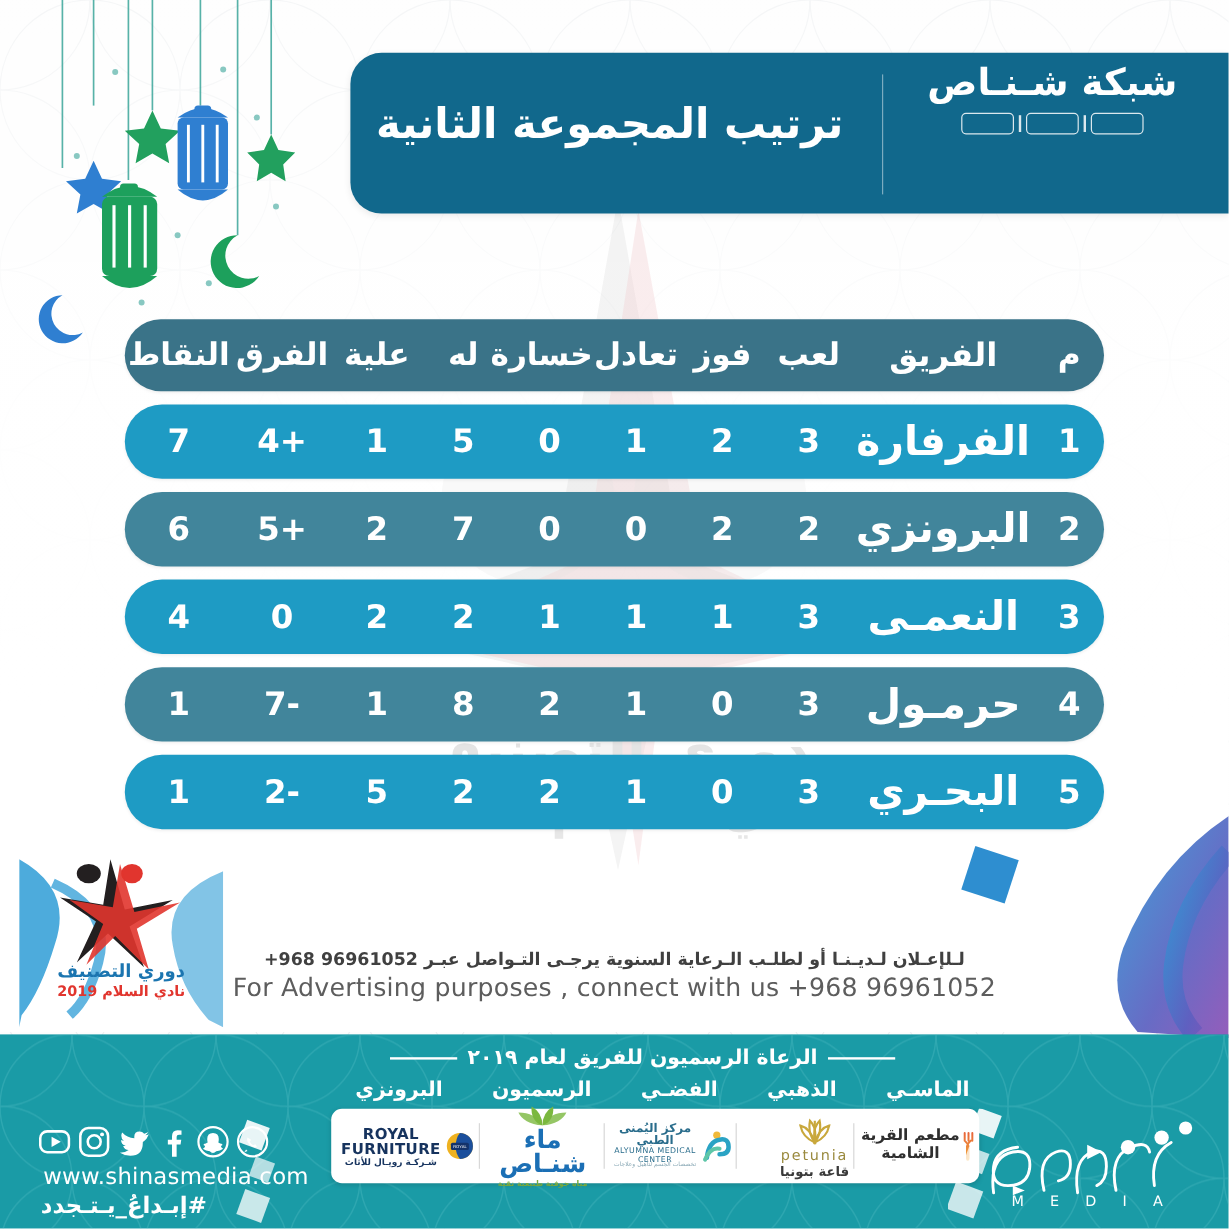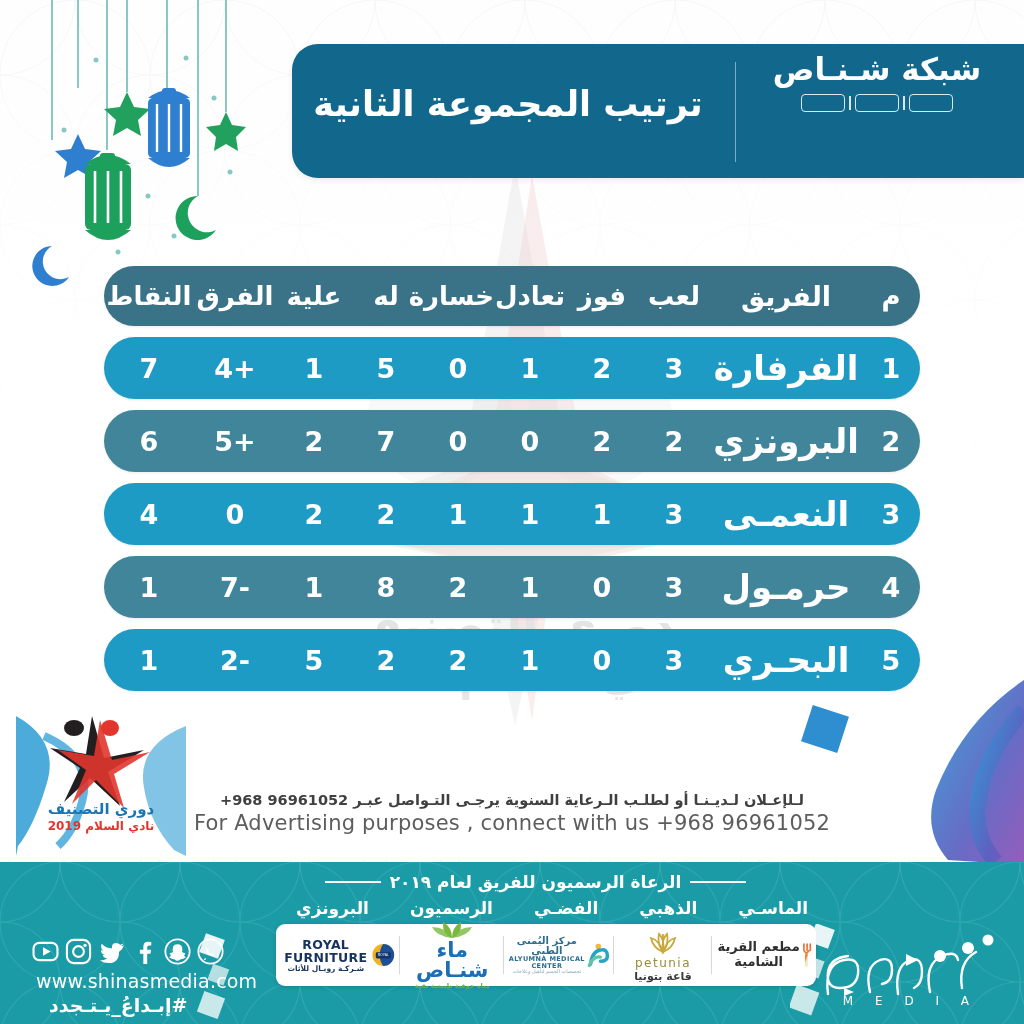--- a/index.html
+++ b/index.html
@@ -76,44 +76,44 @@
   .footer-pattern{position:absolute;inset:0;opacity:.35;}
 
   .sponsor-head{position:absolute;left:0;right:0;top:10px;text-align:center;color:#fff;
     direction:rtl;font-size:17px;font-weight:700;display:flex;align-items:center;justify-content:center;gap:9px;padding-left:47px;}
   .sponsor-head .dash{display:block;width:56px;height:2px;background:#fff;}
   .tier-row{position:absolute;left:296px;top:36px;width:512px;display:flex;direction:rtl;
     justify-content:space-between;color:#fff;font-size:17px;font-weight:700;}
 
   .sponsor-strip{position:absolute;left:276px;top:62px;width:540px;height:62px;background:#fff;
     border-radius:9px;display:flex;align-items:center;direction:rtl;box-shadow:0 1px 4px rgba(0,0,0,.15);}
-  .sp{display:flex;align-items:center;justify-content:center;height:54px;position:relative;padding:0 4px;}
+  .sp{display:flex;align-items:center;justify-content:space-between;height:54px;position:relative;padding:0 4px;}
   .sp + .sp::before{content:"";position:absolute;right:0;top:8px;height:38px;width:1px;background:#d8d8d8;}
   .sp-txt{direction:rtl;text-align:center;line-height:1.02;}
   .sp1{width:116px;}
   .sp2{width:104px;}
   .sp3{width:110px;}
   .sp4{width:96px;}
   .sp5{width:104px;}
   .rf-name{font-size:12.5px;font-weight:700;color:#16335e;letter-spacing:.3px;line-height:1.05;direction:ltr;}
   .rf-sub{font-size:7.5px;font-weight:700;color:#16335e;direction:rtl;margin-top:1px;}
   .ms-name{font-size:21px;font-weight:700;color:#1b6fb5;line-height:.95;}
   .ms-sub{font-size:6.5px;color:#79a83a;margin-top:2px;font-weight:700;}
   .ym-name{font-size:10px;font-weight:700;color:#2a6d8c;}
-  .ym-en{font-size:6.5px;color:#2a6d8c;letter-spacing:.4px;direction:ltr;font-weight:700;}
+  .ym-en{font-size:6.5px;color:#2a6d8c;letter-spacing:.4px;direction:ltr;font-weight:400;}
   .ym-ar2{font-size:5px;color:#8aa9b6;direction:rtl;}
   .pt-name{font-size:12px;color:#9a8a3e;letter-spacing:1.5px;direction:ltr;font-weight:400;}
   .pt-sub{font-size:11px;font-weight:700;color:#3a3a3a;margin-top:1px;}
   .qs-name{font-size:13px;font-weight:700;color:#2f2f2f;line-height:1.12;}
 
   
   .social{position:absolute;left:32px;top:76px;display:flex;gap:6px;align-items:center;}
   .sicon{width:27px;height:27px;display:block;}
   .site-url{position:absolute;left:36px;top:108px;color:#fff;font-size:19px;direction:ltr;letter-spacing:.2px;}
-  .hashtag{position:absolute;left:49px;top:132px;color:#fff;font-size:19px;direction:rtl;font-weight:700;}
+  .hashtag{position:absolute;left:34px;top:132px;color:#fff;font-size:19px;direction:rtl;font-weight:700;}
   .diamonds{position:absolute;left:196px;top:70px;width:62px;height:92px;}
 
   
   .medialogo{position:absolute;right:14px;top:70px;width:200px;height:82px;}
   .medialogo-txt{position:absolute;right:46px;top:132px;color:#fff;font-size:12px;letter-spacing:9px;direction:ltr;}
   .diamonds-r{position:absolute;right:176px;top:62px;width:58px;height:96px;}
 </style>
 </head>
 <body>
 

